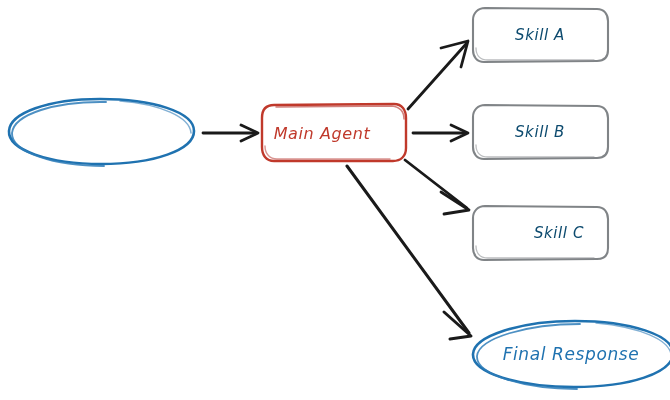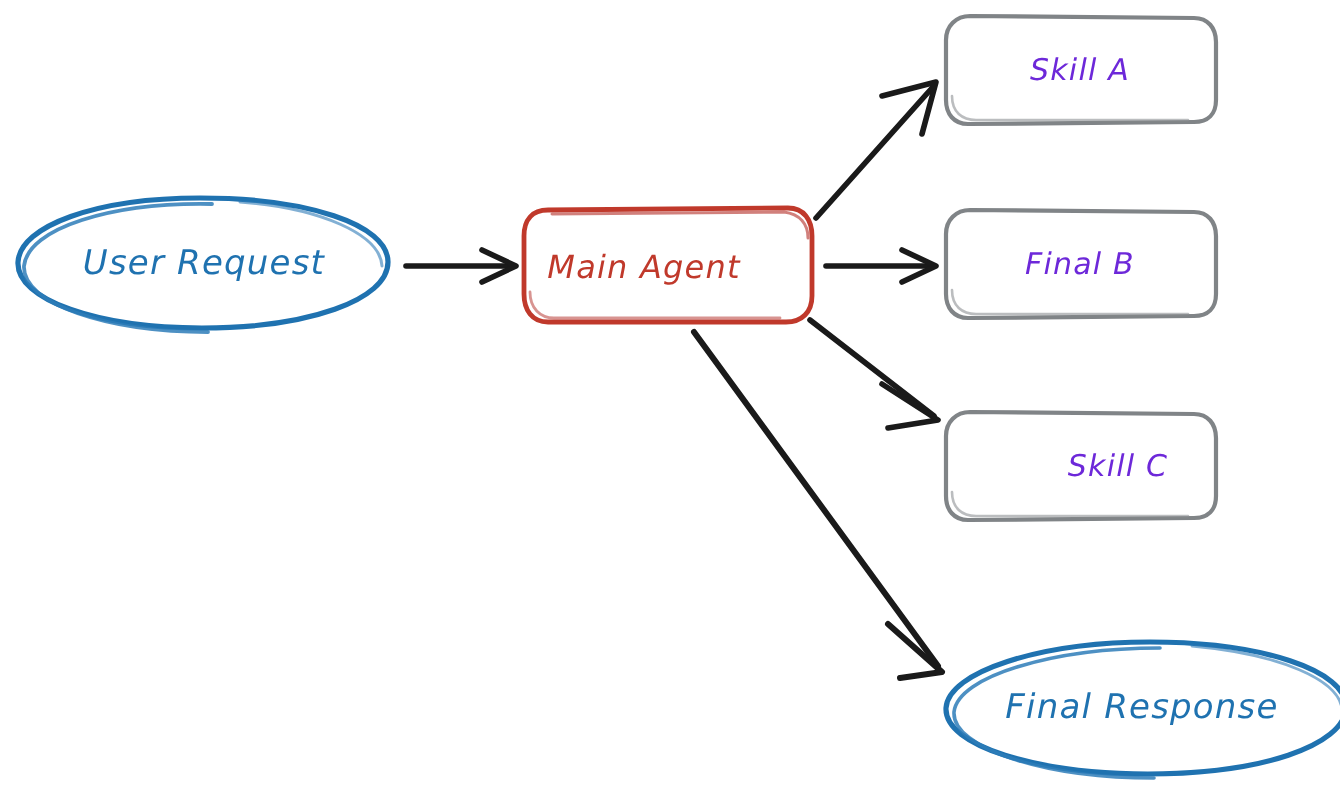--- a/index.html
+++ b/index.html
@@ -48,21 +48,21 @@
     left: 262px;
     top: 105px;
     width: 120px;
     height: 56px;
     color: #c0392b;
     font-size: 16px;
   }
   .label-skill {
     width: 136px;
     height: 53px;
-    color: #6d28d9;
+    color: #0c4a6e;
     font-size: 15px;
   }
   .label-skill-a { left: 472px; top: 8px; }
   .label-skill-b { left: 472px; top: 105px; }
   .label-skill-c { left: 472px; top: 206px; padding-left: 19px; }
   .label-final {
     left: 472px;
     top: 322px;
     width: 198px;
     height: 64px;
@@ -173,25 +173,24 @@
       <path d="M 405 160 L 467 208" fill="none" stroke="#1a1a1a" stroke-width="2.8" stroke-linecap="round"></path>
       <path d="M 441 192 L 469 210 L 444 214" fill="none" stroke="#1a1a1a" stroke-width="2.8" stroke-linecap="round" stroke-linejoin="round"></path>
     </g>
 
     <g>
       <path d="M 347 166 L 469 333" fill="none" stroke="#1a1a1a" stroke-width="3.0" stroke-linecap="round"></path>
       <path d="M 444 312 L 471 336 L 450 339" fill="none" stroke="#1a1a1a" stroke-width="3.0" stroke-linecap="round" stroke-linejoin="round"></path>
     </g>
   </svg>
 
-  <div class="node-label label-user">User Request</div>
 
   <div class="node-label label-agent">Main Agent</div>
 
   <div class="node-label label-skill label-skill-a">Skill A</div>
 
-  <div class="node-label label-skill label-skill-b">Final B</div>
+  <div class="node-label label-skill label-skill-b">Skill B</div>
 
   <div class="node-label label-skill label-skill-c">Skill C</div>
 
   <div class="node-label label-final">Final Response</div>
 
 </div>
 
 </body></html>

